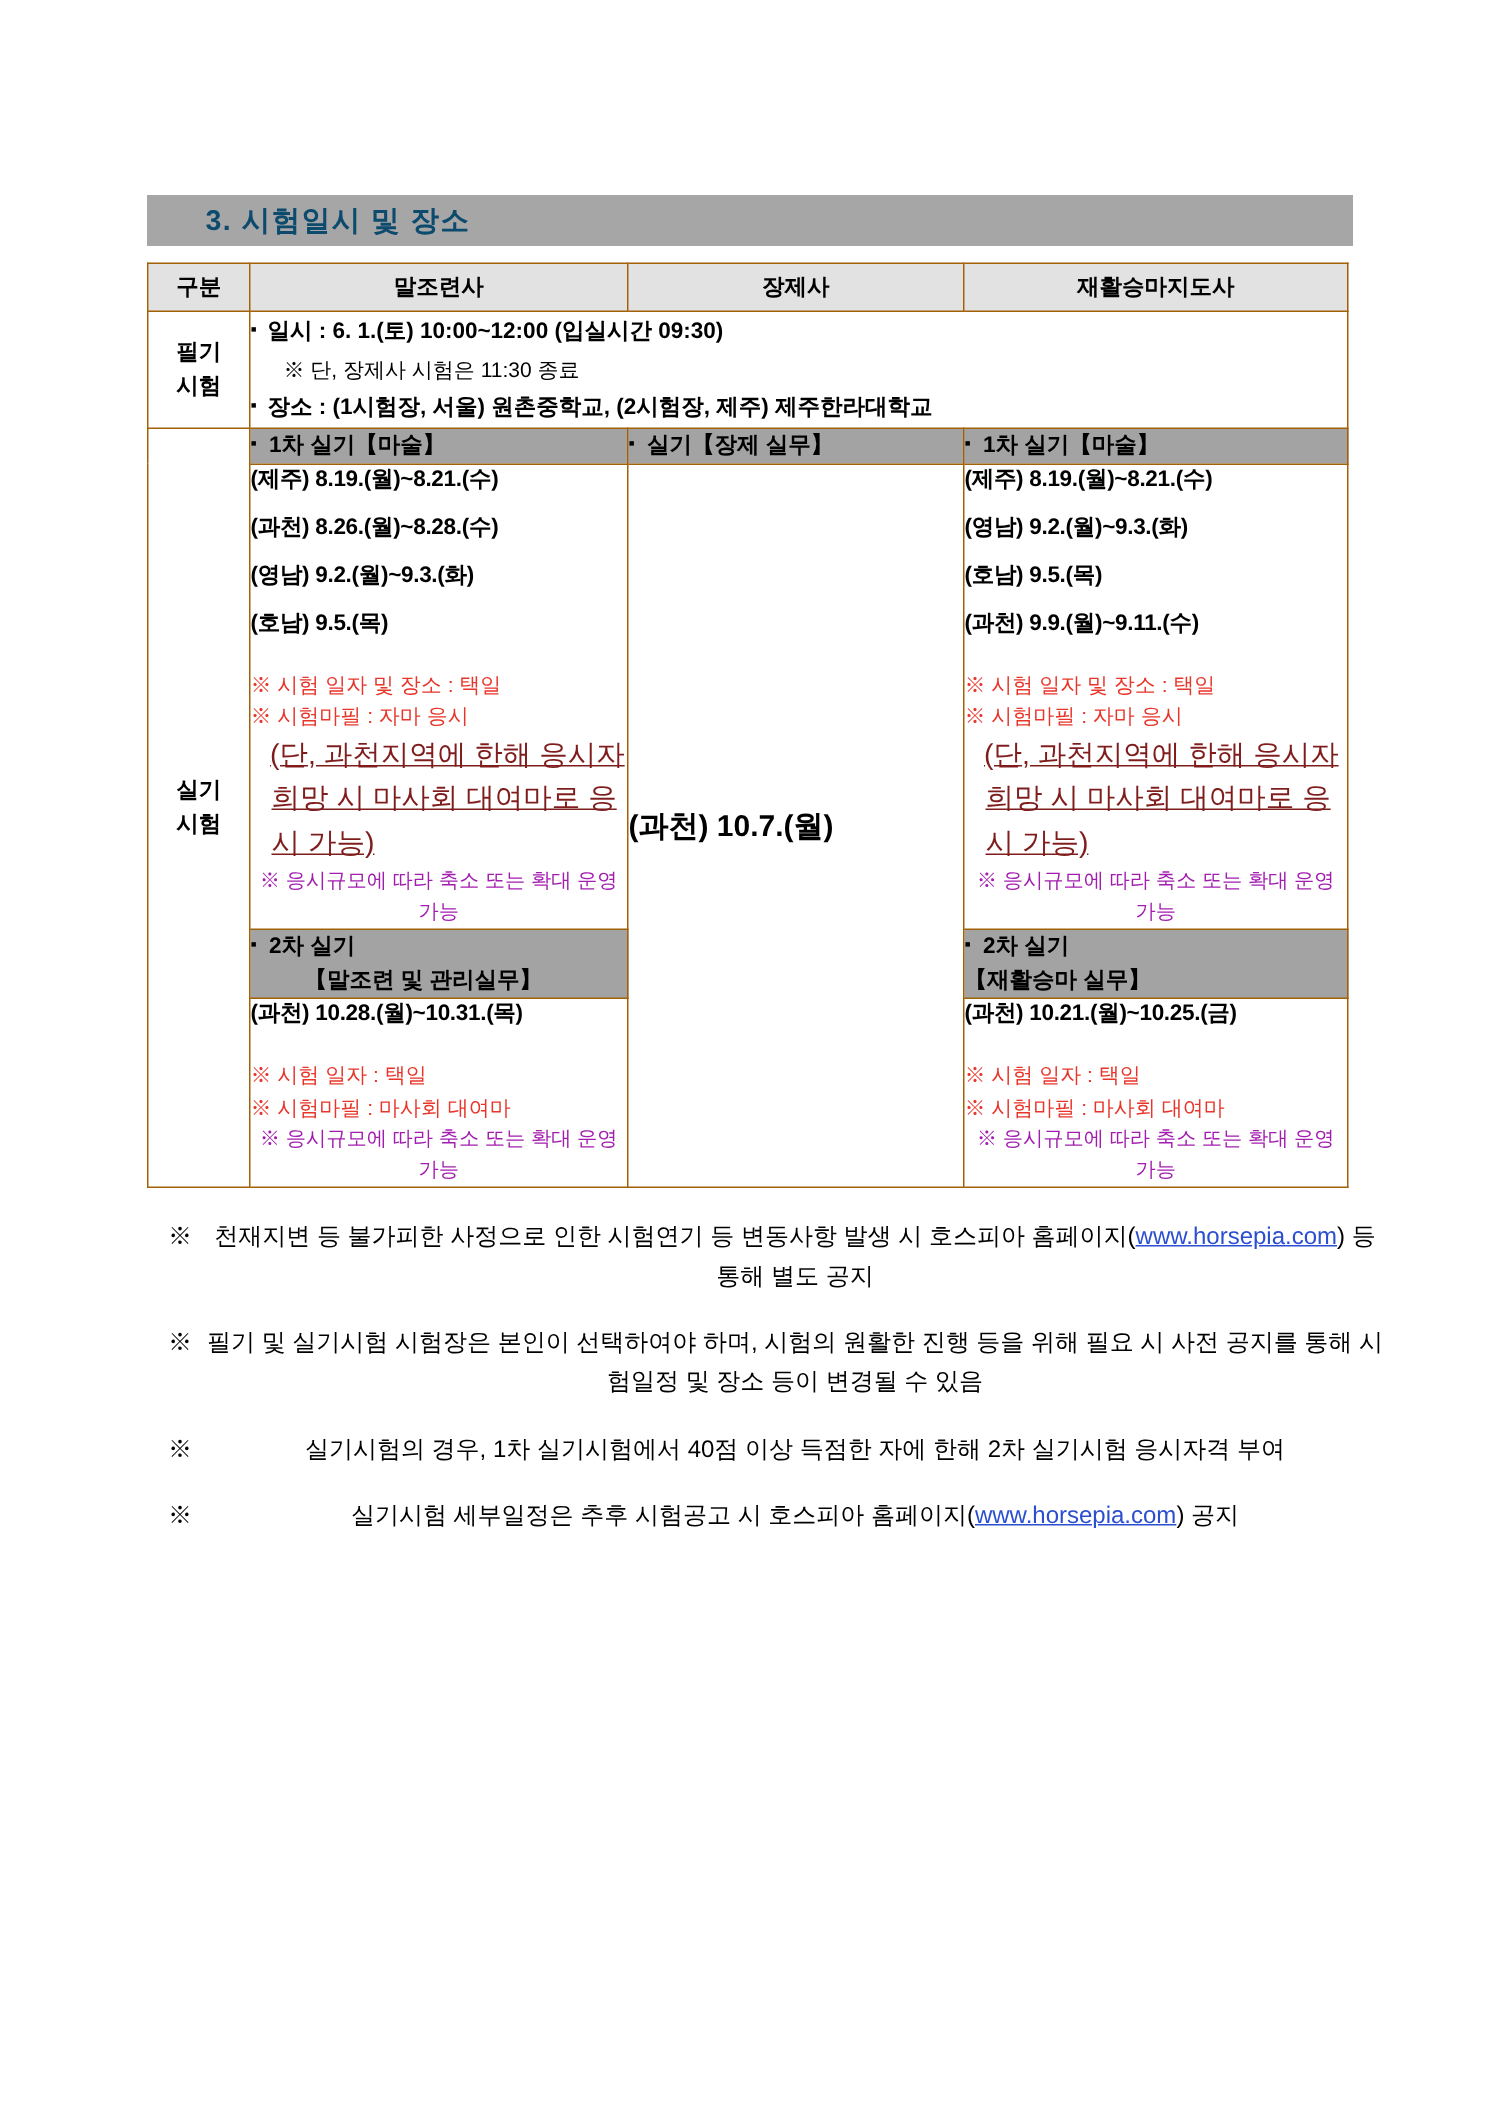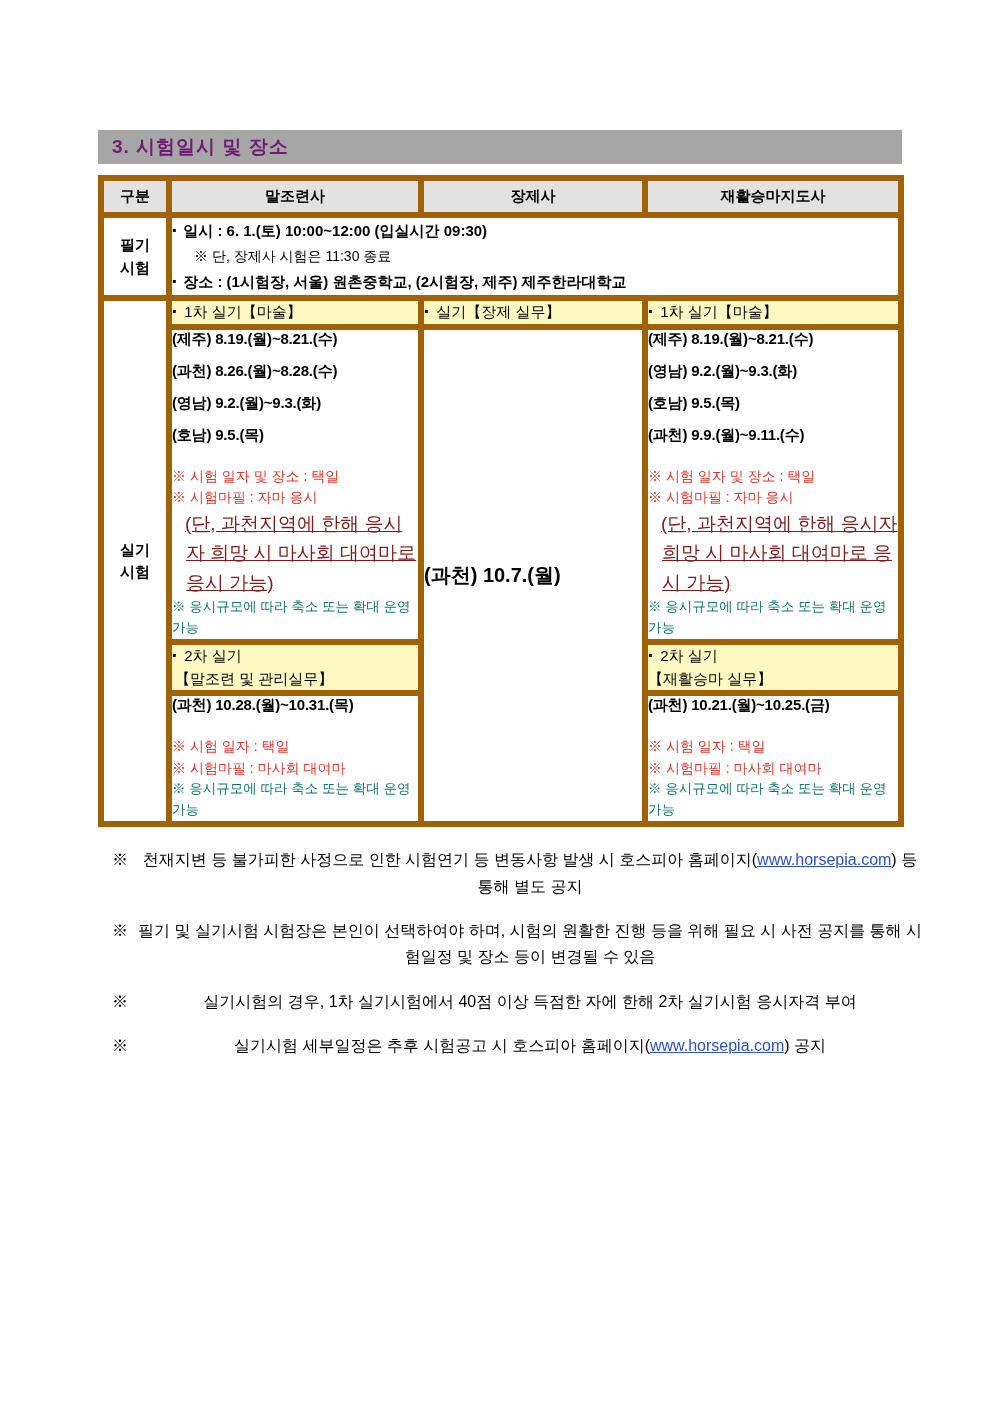--- a/index.html
+++ b/index.html
@@ -26,30 +26,31 @@
     display: flex;
     align-items: center;
     padding-left: 14px;
     box-sizing: border-box;
     margin-bottom: 11px;
   }
   .section-bar .title {
     font-size: 19px;
     font-weight: bold;
     letter-spacing: 1px;
-    color: #701a75;
+    color: #0c4a6e;
+    margin-left: 25px;
   }
   
   table.sched {
     border-collapse: collapse;
     width: 800px;
     table-layout: fixed;
   }
   table.sched td, table.sched th {
-    border: 6px solid #a16207;
+    border: 1px solid #a16207;
     vertical-align: top;
     padding: 0;
   }
   .hdr {
     background: #e2e2e2;
     text-align: center;
     font-size: 15px;
     font-weight: bold;
     height: 31px;
     vertical-align: middle !important;
@@ -79,23 +80,23 @@
     content: "▪";
     font-size: 12px;
     margin-right: 7px;
     vertical-align: 2px;
   }
   .note-line {
     padding-left: 22px;
     font-size: 14px;
   }
   .subhead {
-    background: #fef9c3;
-    font-size: 15px;
-    font-weight: normal;
+    background: #a3a3a3;
+    font-size: 15px;
+    font-weight: bold;
     padding: 8px 10px 8px 12px;
     line-height: 1.5;
   }
   .subhead .bullet-sq::before { margin-right: 8px; }
   .body-cell {
     padding: 10px 10px 10px 14px;
     font-size: 14.5px;
   }
   .date-line {
     font-weight: bold;
@@ -112,23 +113,24 @@
   .blue-ul {
     color: #7f1d1d;
     text-decoration: underline;
     font-size: 19px;
     line-height: 1.55;
     display: block;
     padding-left: 14px;
     text-indent: -1px;
   }
   .gray-note {
-    color: #0f766e;
+    color: #a21caf;
     font-size: 13.5px;
     line-height: 1.55;
+    text-align: center;
   }
   .mid-cell {
     vertical-align: middle !important;
     text-align: left;
     font-size: 20px;
     font-weight: bold;
   }
   
   .footnotes {
     margin-top: 20px;
@@ -225,21 +227,21 @@
         <div class="red">※ 시험 일자 및 장소 : 택일</div>
         <div class="red">※ 시험마필 : 자마 응시</div>
         <span class="blue-ul">(단, 과천지역에 한해 응시자 희망 시 마사회 대여마로 응시 가능)</span>
         <div class="gray-note">※ 응시규모에 따라 축소 또는 확대 운영 가능</div>
       </td>
     </tr>
 
     <tr>
       <td class="subhead">
         <span class="bullet-sq">2차 실기</span><br>
-        <span style="padding-left:3px">【말조련 및 관리실무】</span>
+        <span style="padding-left:36px">【말조련 및 관리실무】</span>
       </td>
       <td class="subhead">
         <span class="bullet-sq">2차 실기</span><br>
         <span style="">【재활승마 실무】</span>
       </td>
     </tr>
 
     <tr>
       <td class="body-cell">
         <div class="date-line">(과천) 10.28.(월)~10.31.(목)</div>

